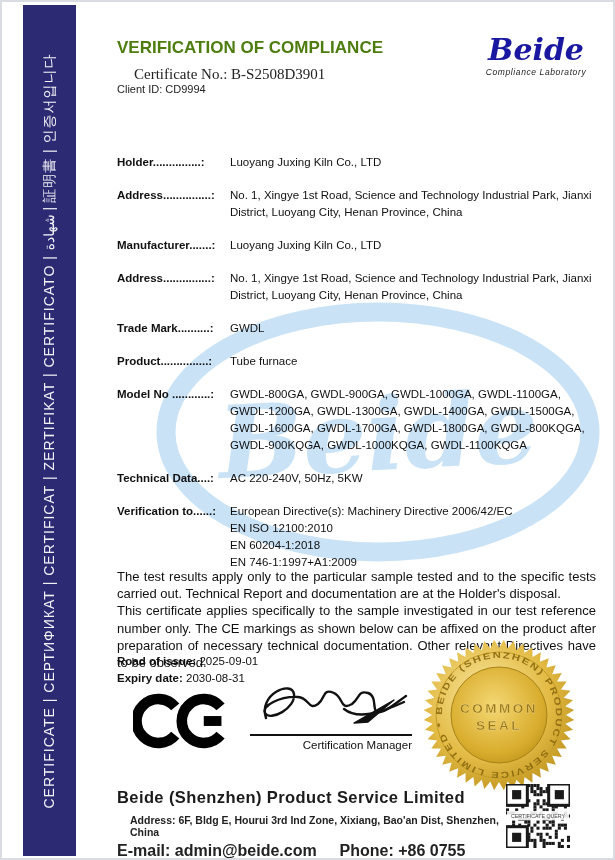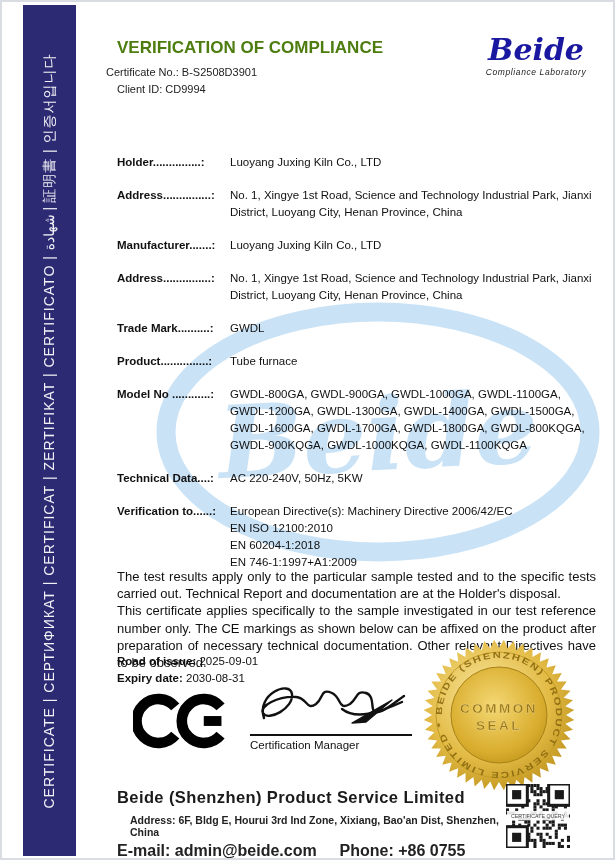--- a/index.html
+++ b/index.html
@@ -16,39 +16,39 @@
     z-index:3;
   }
   .sidebar .vtext {
     white-space:nowrap; transform:rotate(-90deg);
     color:#f2f2f6; font-size:14px; letter-spacing:1px; font-weight:400;
   }
   
   .watermark { position:absolute; left:148px; top:292px; z-index:0; opacity:.8; }
   
   .title { position:absolute; left:115px; top:36px; font-size:17px; font-weight:bold; color:#4d7c0f; z-index:2; }
-  .certno { position:absolute; left:104px; top:64px; font-size:11px; color:#222; z-index:2; }
+  .certno { position:absolute; left:132px; top:64px; font-size:15px; color:#222; z-index:2;font-family:Liberation Serif, serif; }
   .clientid { position:absolute; left:115px; top:81px; font-size:11px; color:#222; z-index:2; }
   
   .logo { position:absolute; left:478px; top:32px; width:112px; text-align:center; z-index:2; }
   .logo .brand { font-family:"DejaVu Serif", serif; font-style:italic; font-weight:bold; font-size:30px; color:#1a18a0; line-height:32px; }
   .logo .sub { font-size:8.5px; letter-spacing:.6px; color:#222; margin-top:1px;font-style:italic; }
   
   .fields { position:absolute; left:115px; top:152px; width:478px; z-index:2; }
   .frow { display:flex; margin-bottom:16px; }
   .flabel { width:113px; flex:0 0 113px; font-weight:bold; font-size:11.5px; color:#111; line-height:17px; }
   .fvalue { flex:1; font-size:11.5px; color:#111; line-height:17px; white-space:pre-line; }
   
   .statement { position:absolute; left:115px; top:566px; width:479px; font-size:13px; line-height:17.2px; color:#111; text-align:justify; white-space:pre-line; z-index:2; }
   .dates { position:absolute; left:115px; top:651px; font-size:11.5px; line-height:17.2px; color:#111; z-index:2; }
   .dates b { font-weight:bold; }
   
   .ce { position:absolute; left:131px; top:690px; z-index:2; }
   
-  .sig { position:absolute; left:248px; top:676px; width:162px; text-align:left; z-index:2; }
+  .sig { position:absolute; left:248px; top:676px; width:162px; text-align:right; z-index:2; }
   .sig .sigline { border-top:2px solid #111; margin-top:-4px; }
   .sig .sigrole { font-size:11.5px; color:#111; margin-top:3px; }
   
   .seal { position:absolute; left:421px; top:637px; z-index:2; }
   
   .footer { position:absolute; left:115px; top:786px; width:400px; z-index:1; }
   .company { font-size:16.5px; font-weight:bold; letter-spacing:.4px; color:#1b1b1b; }
   .addrline { font-size:10.5px; font-weight:bold; color:#222; margin-top:7px;margin-left:13px; }
   .contactline { font-size:16px; font-weight:bold; color:#222; margin-top:4px; }
   .contactline a { color:#222; text-decoration:none; }

